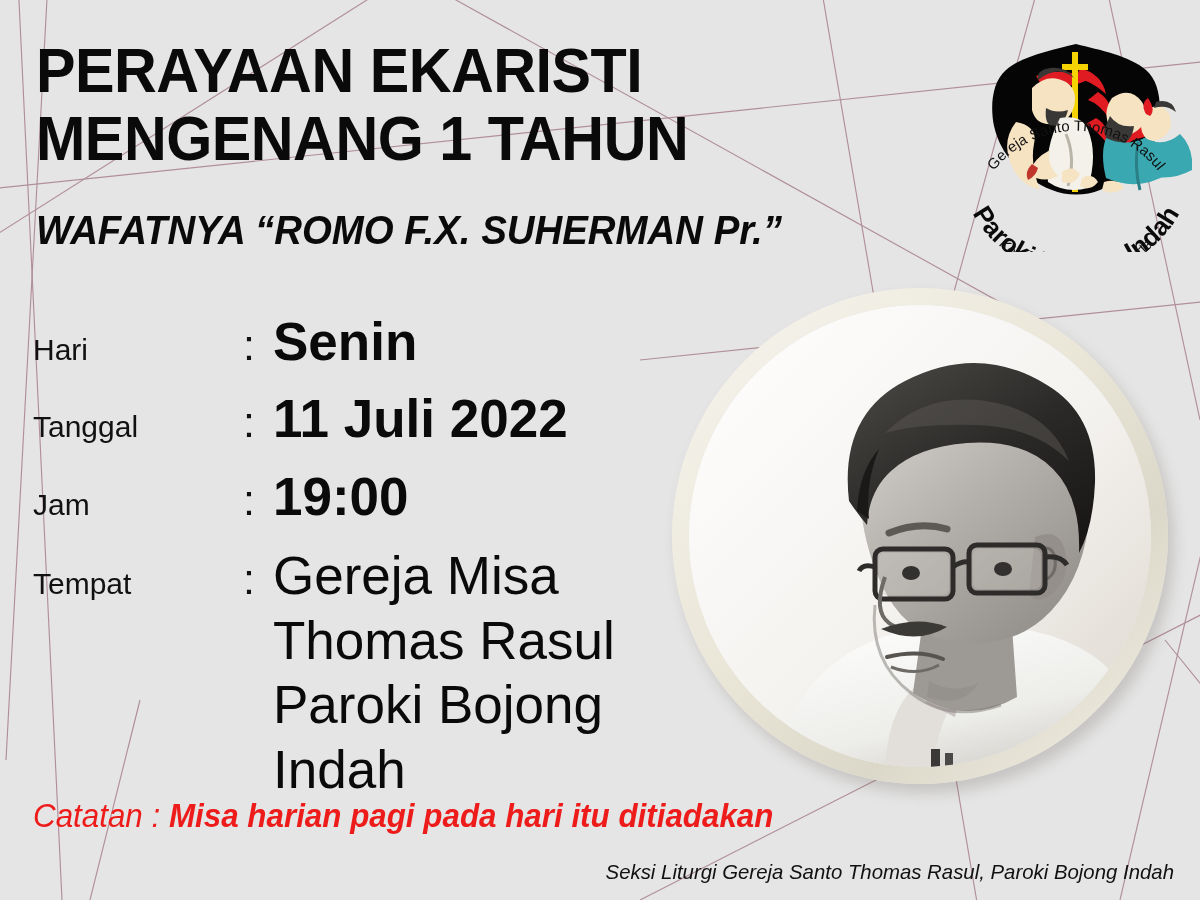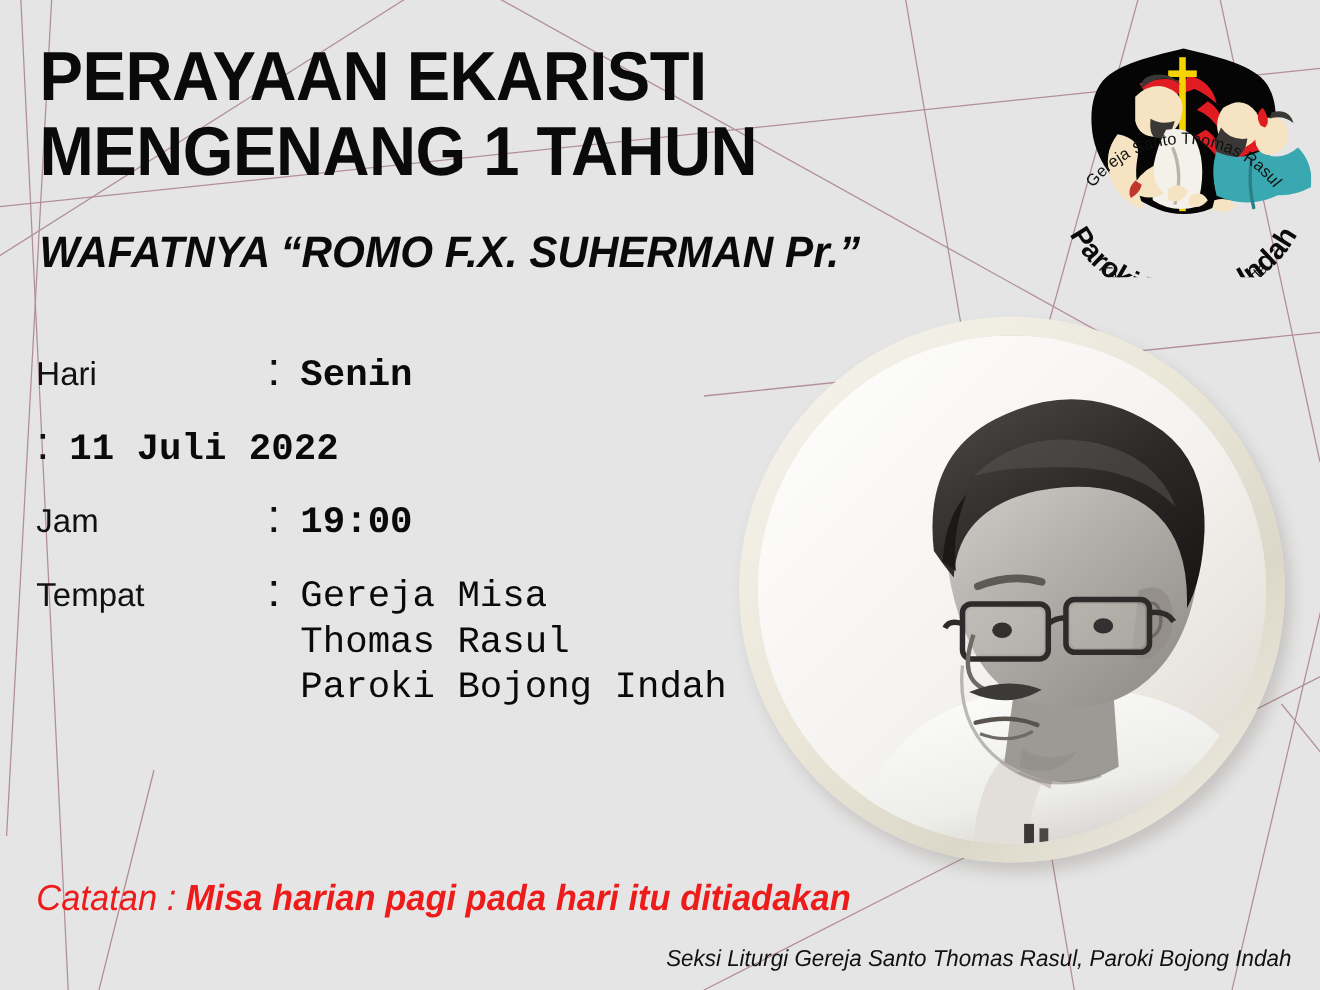--- a/index.html
+++ b/index.html
@@ -79,26 +79,25 @@
     white-space: nowrap;
   }
   .row-colon {
     flex: 0 0 30px;
     font-size: 43px;
     font-weight: normal;
     line-height: 1.12;
     color: #111111;
   }
   .row-value {
-    font-size: 34px;
+    font-size: 53px;
     font-weight: bold;
     line-height: 1.12;
     color: #0a0a0a;
     white-space: nowrap;
-    font-family: Liberation Mono, monospace;
   }
   .row-value.plain {
     font-weight: normal;
     white-space: pre-line;
     line-height: 1.22;
   }
 
   
   #note {
     position: absolute;
@@ -200,20 +199,21 @@
 
   <div id="details">
 
     <div class="row">
       <span class="row-label">Hari</span>
       <span class="row-colon">:</span>
       <span class="row-value">Senin</span>
     </div>
 
     <div class="row">
+      <span class="row-label">Tanggal</span>
       <span class="row-colon">:</span>
       <span class="row-value">11 Juli 2022</span>
     </div>
 
     <div class="row">
       <span class="row-label">Jam</span>
       <span class="row-colon">:</span>
       <span class="row-value">19:00</span>
     </div>
 

